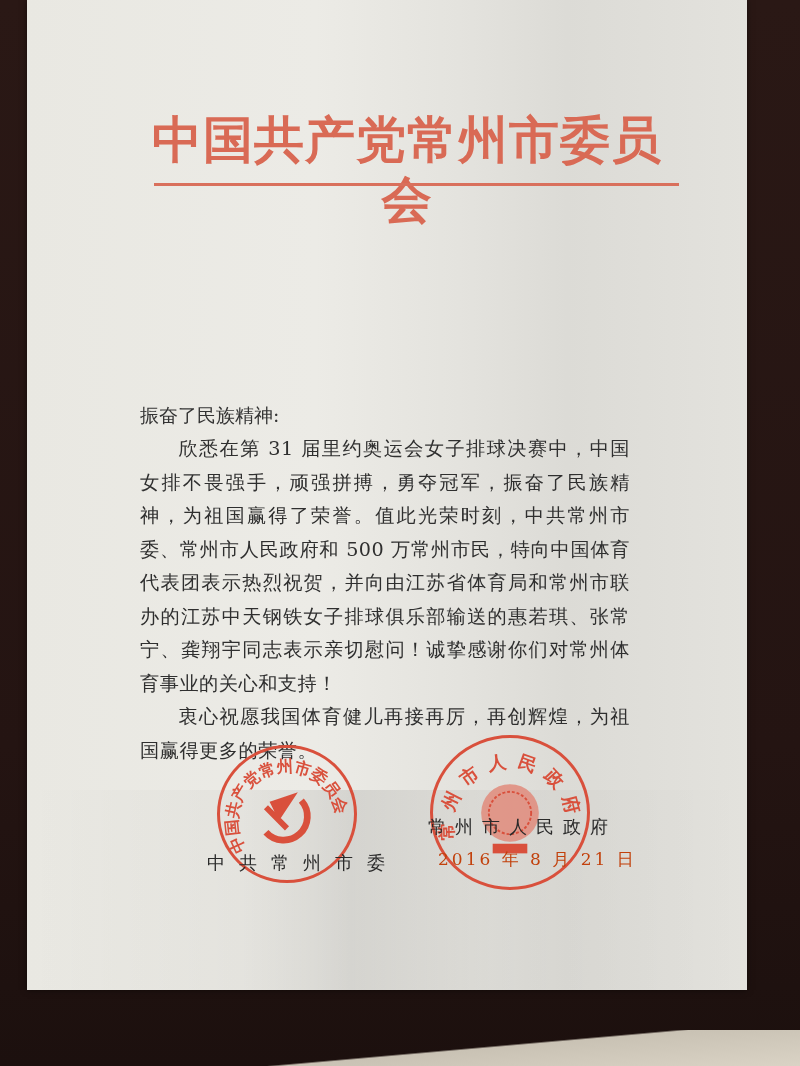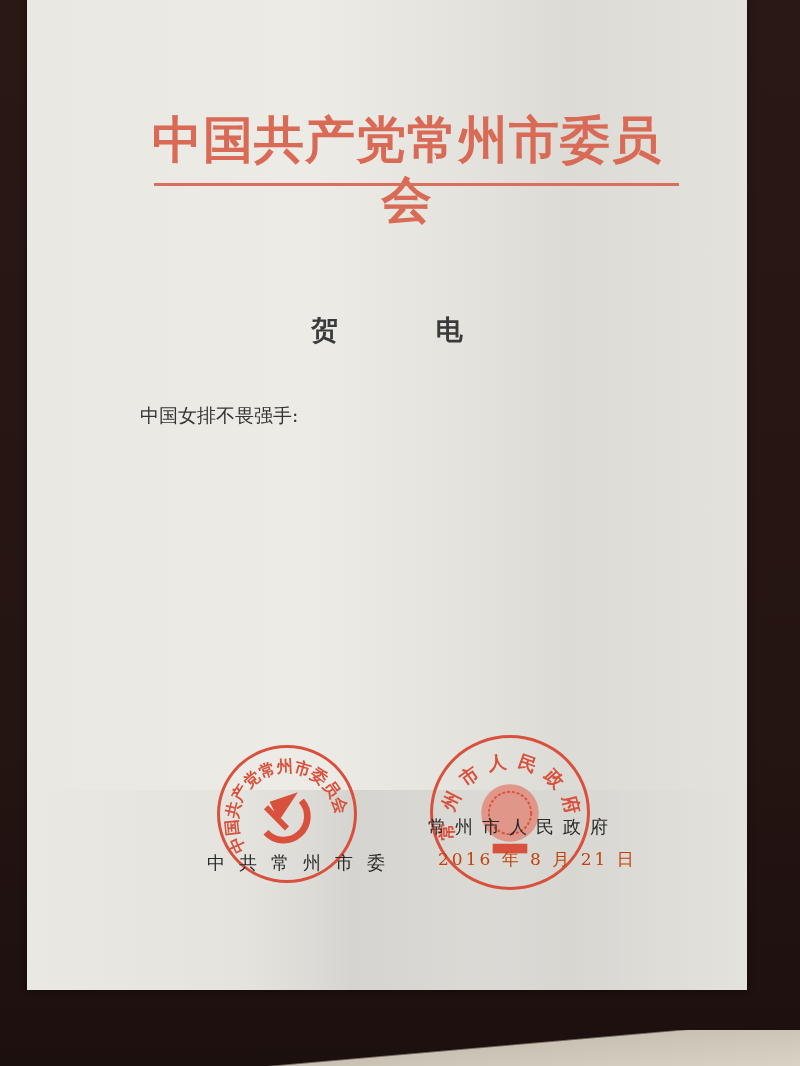--- a/index.html
+++ b/index.html
@@ -57,24 +57,27 @@
     background: linear-gradient(175deg, transparent 40%, #c9c2b4 42%, #ddd6c8 100%);
   }
 </style>
 </head>
 <body>
 
 <div class="paper">
   <div class="letterhead">中国共产党常州市委员会</div>
   <div class="redline"></div>
 
-  <div class="title">贺  电</div>
 
-  <div class="salutation">中国女排不畏强手:</div>
+  <div class="salutation">振奋了民族精神:</div>
 
+  <div class="body-text">
+    <p>欣悉在第 31 届里约奥运会女子排球决赛中，中国女排不畏强手，顽强拼搏，勇夺冠军，振奋了民族精神，为祖国赢得了荣誉。值此光荣时刻，中共常州市委、常州市人民政府和 500 万常州市民，特向中国体育代表团表示热烈祝贺，并向由江苏省体育局和常州市联办的江苏中天钢铁女子排球俱乐部输送的惠若琪、张常宁、龚翔宇同志表示亲切慰问！诚挚感谢你们对常州体育事业的关心和支持！</p>
+    <p>衷心祝愿我国体育健儿再接再厉，再创辉煌，为祖国赢得更多的荣誉。</p>
+  </div>
 </div>
 
 <div class="seal seal-party">
   <svg viewBox="0 0 140 138">
     <defs>
         <path id="arcP" d="M 30 110 A 52 52 0 1 1 112 108"></path>
       </defs>
     <text font-size="17" fill="#d9503c" font-weight="bold" font-family="DejaVu Serif, serif">
       <textPath href="#arcP" startOffset="2%">中国共产党常州市委员会</textPath>
     </text>

